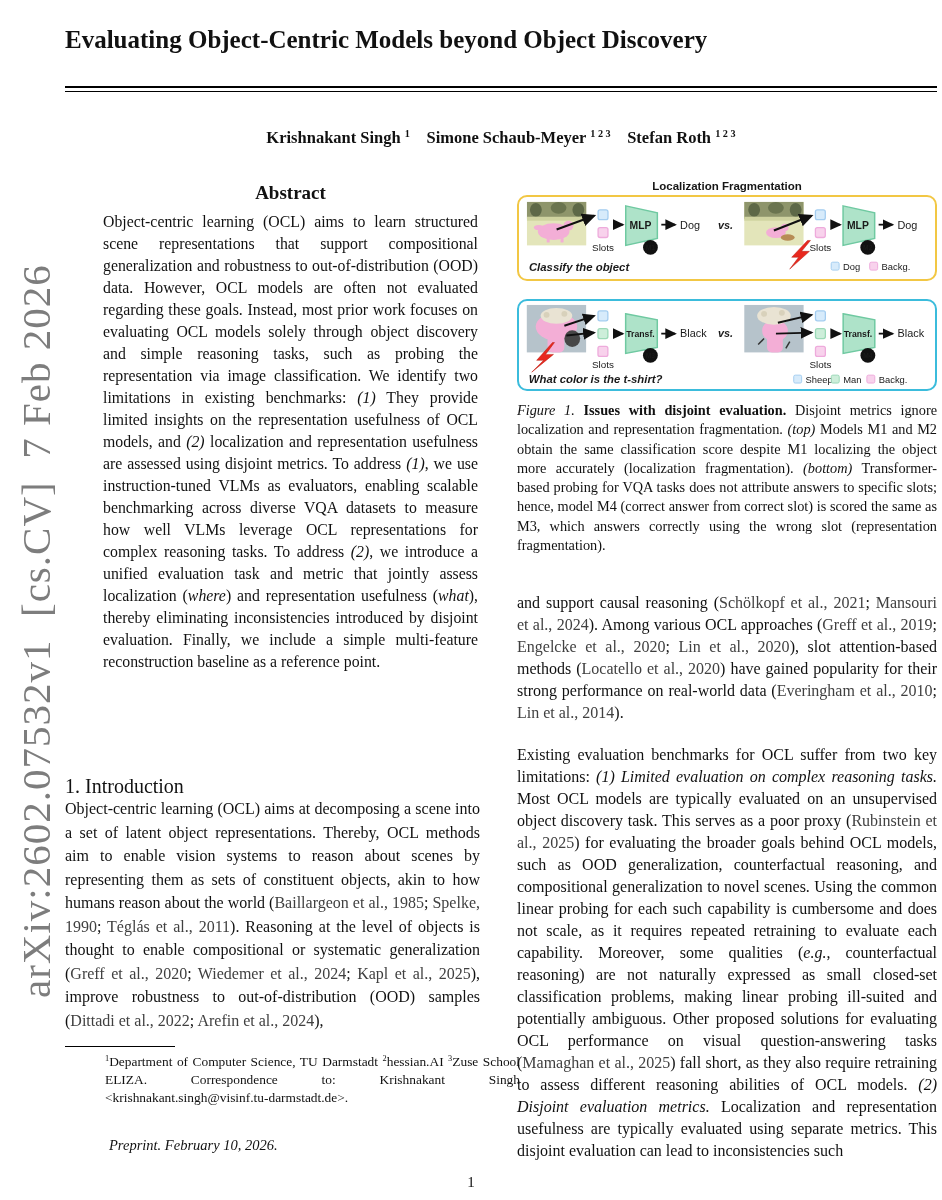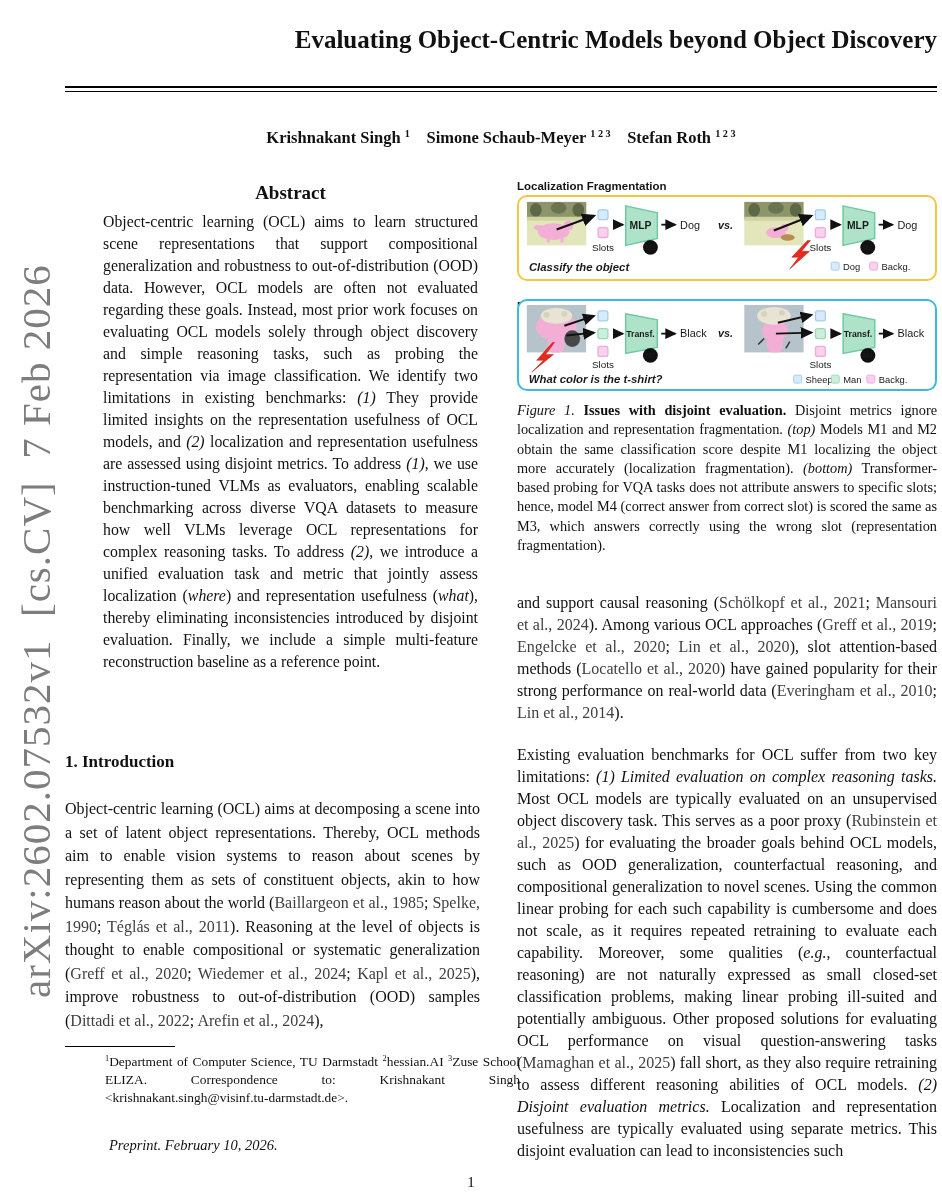--- a/index.html
+++ b/index.html
@@ -1,42 +1,42 @@
 <!DOCTYPE html>
 <html><head>
 <meta charset="utf-8">
 <style>
   html,body{margin:0;padding:0;background:#ffffff;}
   .page{position:relative;width:942px;height:1200px;background:#ffffff;overflow:hidden;
         font-family:"Liberation Serif",serif;color:#111;}
   .watermark{position:absolute;left:12px;top:998px;transform:rotate(-90deg);transform-origin:0 0;
         font-size:41px;color:#7d7d7d;white-space:pre;letter-spacing:1px;}
-  .title{position:absolute;left:65px;top:26px;width:872px;text-align:right;
+  .title{position:absolute;left:65px;top:26px;width:872px;text-align:left;
         font-size:25px;font-weight:bold;}
   .rule-double{position:absolute;left:65px;top:86px;width:872px;height:3px;
         border-top:2px solid #000;border-bottom:1.5px solid #000;}
   .authors{position:absolute;left:65px;top:122px;width:872px;text-align:center;
         font-size:16.5px;font-weight:bold;white-space:pre-wrap;margin-top:6px;}
   .abs-heading{position:absolute;left:103px;top:182px;width:375px;text-align:center;
         font-size:19px;font-weight:bold;}
   .abs-body{position:absolute;left:103px;top:211px;width:375px;
         font-size:15.8px;line-height:22px;text-align:justify;}
-  .sec-heading{position:absolute;left:65px;top:752px;font-size:17px;font-weight:bold;}
+  .sec-heading{position:absolute;left:65px;top:775px;font-size:20px;font-weight:normal;}
   .intro-body{position:absolute;left:65px;top:797px;width:415px;
         font-size:16px;line-height:23.5px;text-align:justify;}
   .fn-rule{position:absolute;left:65px;top:1046px;width:110px;border-top:1.2px solid #000;}
   .footnote{position:absolute;left:65px;top:1053px;width:415px;
         font-size:13.4px;line-height:18px;text-align:justify;margin-left:40px;}
   .preprint{position:absolute;left:65px;top:1137px;font-size:14.5px;font-style:italic;margin-left:44px;}
   .page-num{position:absolute;left:0;top:1174px;width:942px;text-align:center;font-size:15px;}
 
   .rcol-para{position:absolute;left:517px;width:420px;font-size:16px;line-height:22px;text-align:justify;}
   .fig-caption{position:absolute;left:517px;top:401px;width:420px;
         font-size:14.3px;line-height:19.3px;text-align:justify;}
-  .fig-label{position:absolute;left:517px;width:420px;
+  .fig-label{position:absolute;left:517px;width:420px;text-align:center;
         font-family:"Liberation Sans",sans-serif;font-size:11.5px;font-weight:bold;color:#161616;}
   .fig-box{position:absolute;left:517px;width:420px;background:#fff;border-radius:10px;box-sizing:border-box;}
   .fig-box.yellow{top:195px;height:86px;border:2.5px solid #f2c744;}
   .fig-box.cyan{top:299px;height:92px;border:2.5px solid #3bbcdc;}
   .fig-box svg{display:block;}
   .fig-box text{font-family:"Liberation Sans",sans-serif;fill:#1a1a1a;}
 
   .seg-i{font-style:italic;}
   .seg-b{font-weight:bold;margin-top:32px;}
   .seg-c{color:#404040;}

